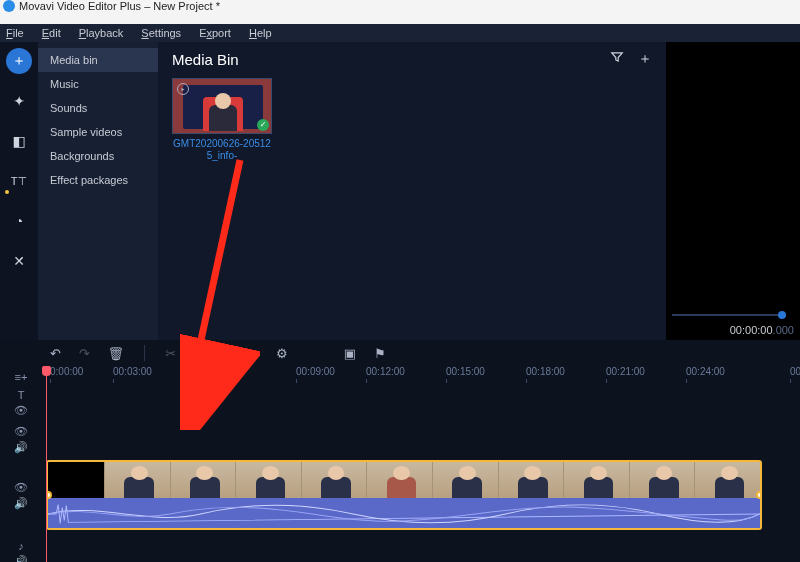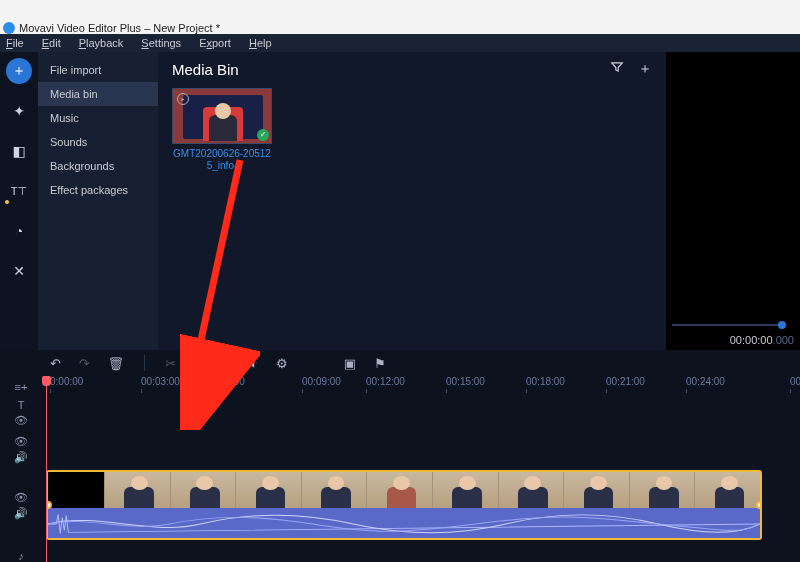--- a/index.html
+++ b/index.html
@@ -1,19 +1,19 @@
 <!DOCTYPE html>
 <html><head>
 <meta charset="utf-8">
 <style>
   * { box-sizing: border-box; margin: 0; padding: 0; font-family: "Segoe UI", Arial, sans-serif; }
   body { width: 800px; height: 562px; background: #0a0e17; color: #c8ccd4; overflow: hidden; position: relative; }
 
   
-  .titlebar { height: 34px; background: #f4f4f4; color: #222; font-size: 11px; display: flex; align-items: flex-end; padding: 0 3px; }
+  .titlebar { height: 24px; background: #f4f4f4; color: #222; font-size: 11px; display: flex; align-items: flex-start; padding: 0 3px; }
   .titlebar .app-icon { width: 12px; height: 12px; background: #2a8de8; border-radius: 50%; margin-right: 4px; display:inline-block; }
 
   
   .menubar { height: 18px; background: #1a2235; display: flex; align-items: center; padding: 0 6px; font-size: 11px; }
   .menubar span { margin-right: 18px; cursor: default; }
   .menubar span u { text-decoration: underline; }
 
   
   .main { display: flex; height: 298px; }
 
@@ -116,24 +116,24 @@
     <div class="tbtn active">＋</div>
     <div class="tbtn">✦</div>
     <div class="tbtn">◧</div>
     <div class="tbtn" style="font-size:11px">T⊤</div>
     <span class="dot" style="left:5px; top:148px"></span>
     <div class="tbtn">◔</div>
     <div class="tbtn">✕</div>
   </div>
 
   <div class="sidebar">
-    <div class="item">File import</div>
     <div class="item active">Media bin</div>
     <div class="item">Music</div>
     <div class="item">Sounds</div>
+    <div class="item">Sample videos</div>
     <div class="item">Backgrounds</div>
     <div class="item">Effect packages</div>
   </div>
 
   <div class="mediabin">
     <div class="mediabin-header">
       <span>Media Bin</span>
       <div class="right">
         <span>
           <svg width="14" height="14" viewBox="0 0 24 24" fill="none" stroke="#cfd4de" stroke-width="2">
@@ -179,23 +179,23 @@
     <span class="icon">⛶</span>
     <span class="icon">◐</span>
     <span class="icon">⚙</span>
     <span style="width:20px"></span>
     <span class="icon">▣</span>
     <span class="icon">⚑</span>
   </div>
 
   <div class="tl-ruler">
     <div class="tick" style="left:4px">0:00:00</div>
-    <div class="tick" style="left:95px">00:03:00</div>
+    <div class="tick" style="left:67px">00:03:00</div>
     <div class="tick" style="left:160px">00:06:00</div>
-    <div class="tick" style="left:256px">00:09:00</div>
+    <div class="tick" style="left:250px">00:09:00</div>
     <div class="tick" style="left:320px">00:12:00</div>
     <div class="tick" style="left:400px">00:15:00</div>
     <div class="tick" style="left:480px">00:18:00</div>
     <div class="tick" style="left:560px">00:21:00</div>
     <div class="tick" style="left:640px">00:24:00</div>
     <div class="tick" style="left:744px">00:27:00</div>
   </div>
 
   <div class="playhead"></div>
 

